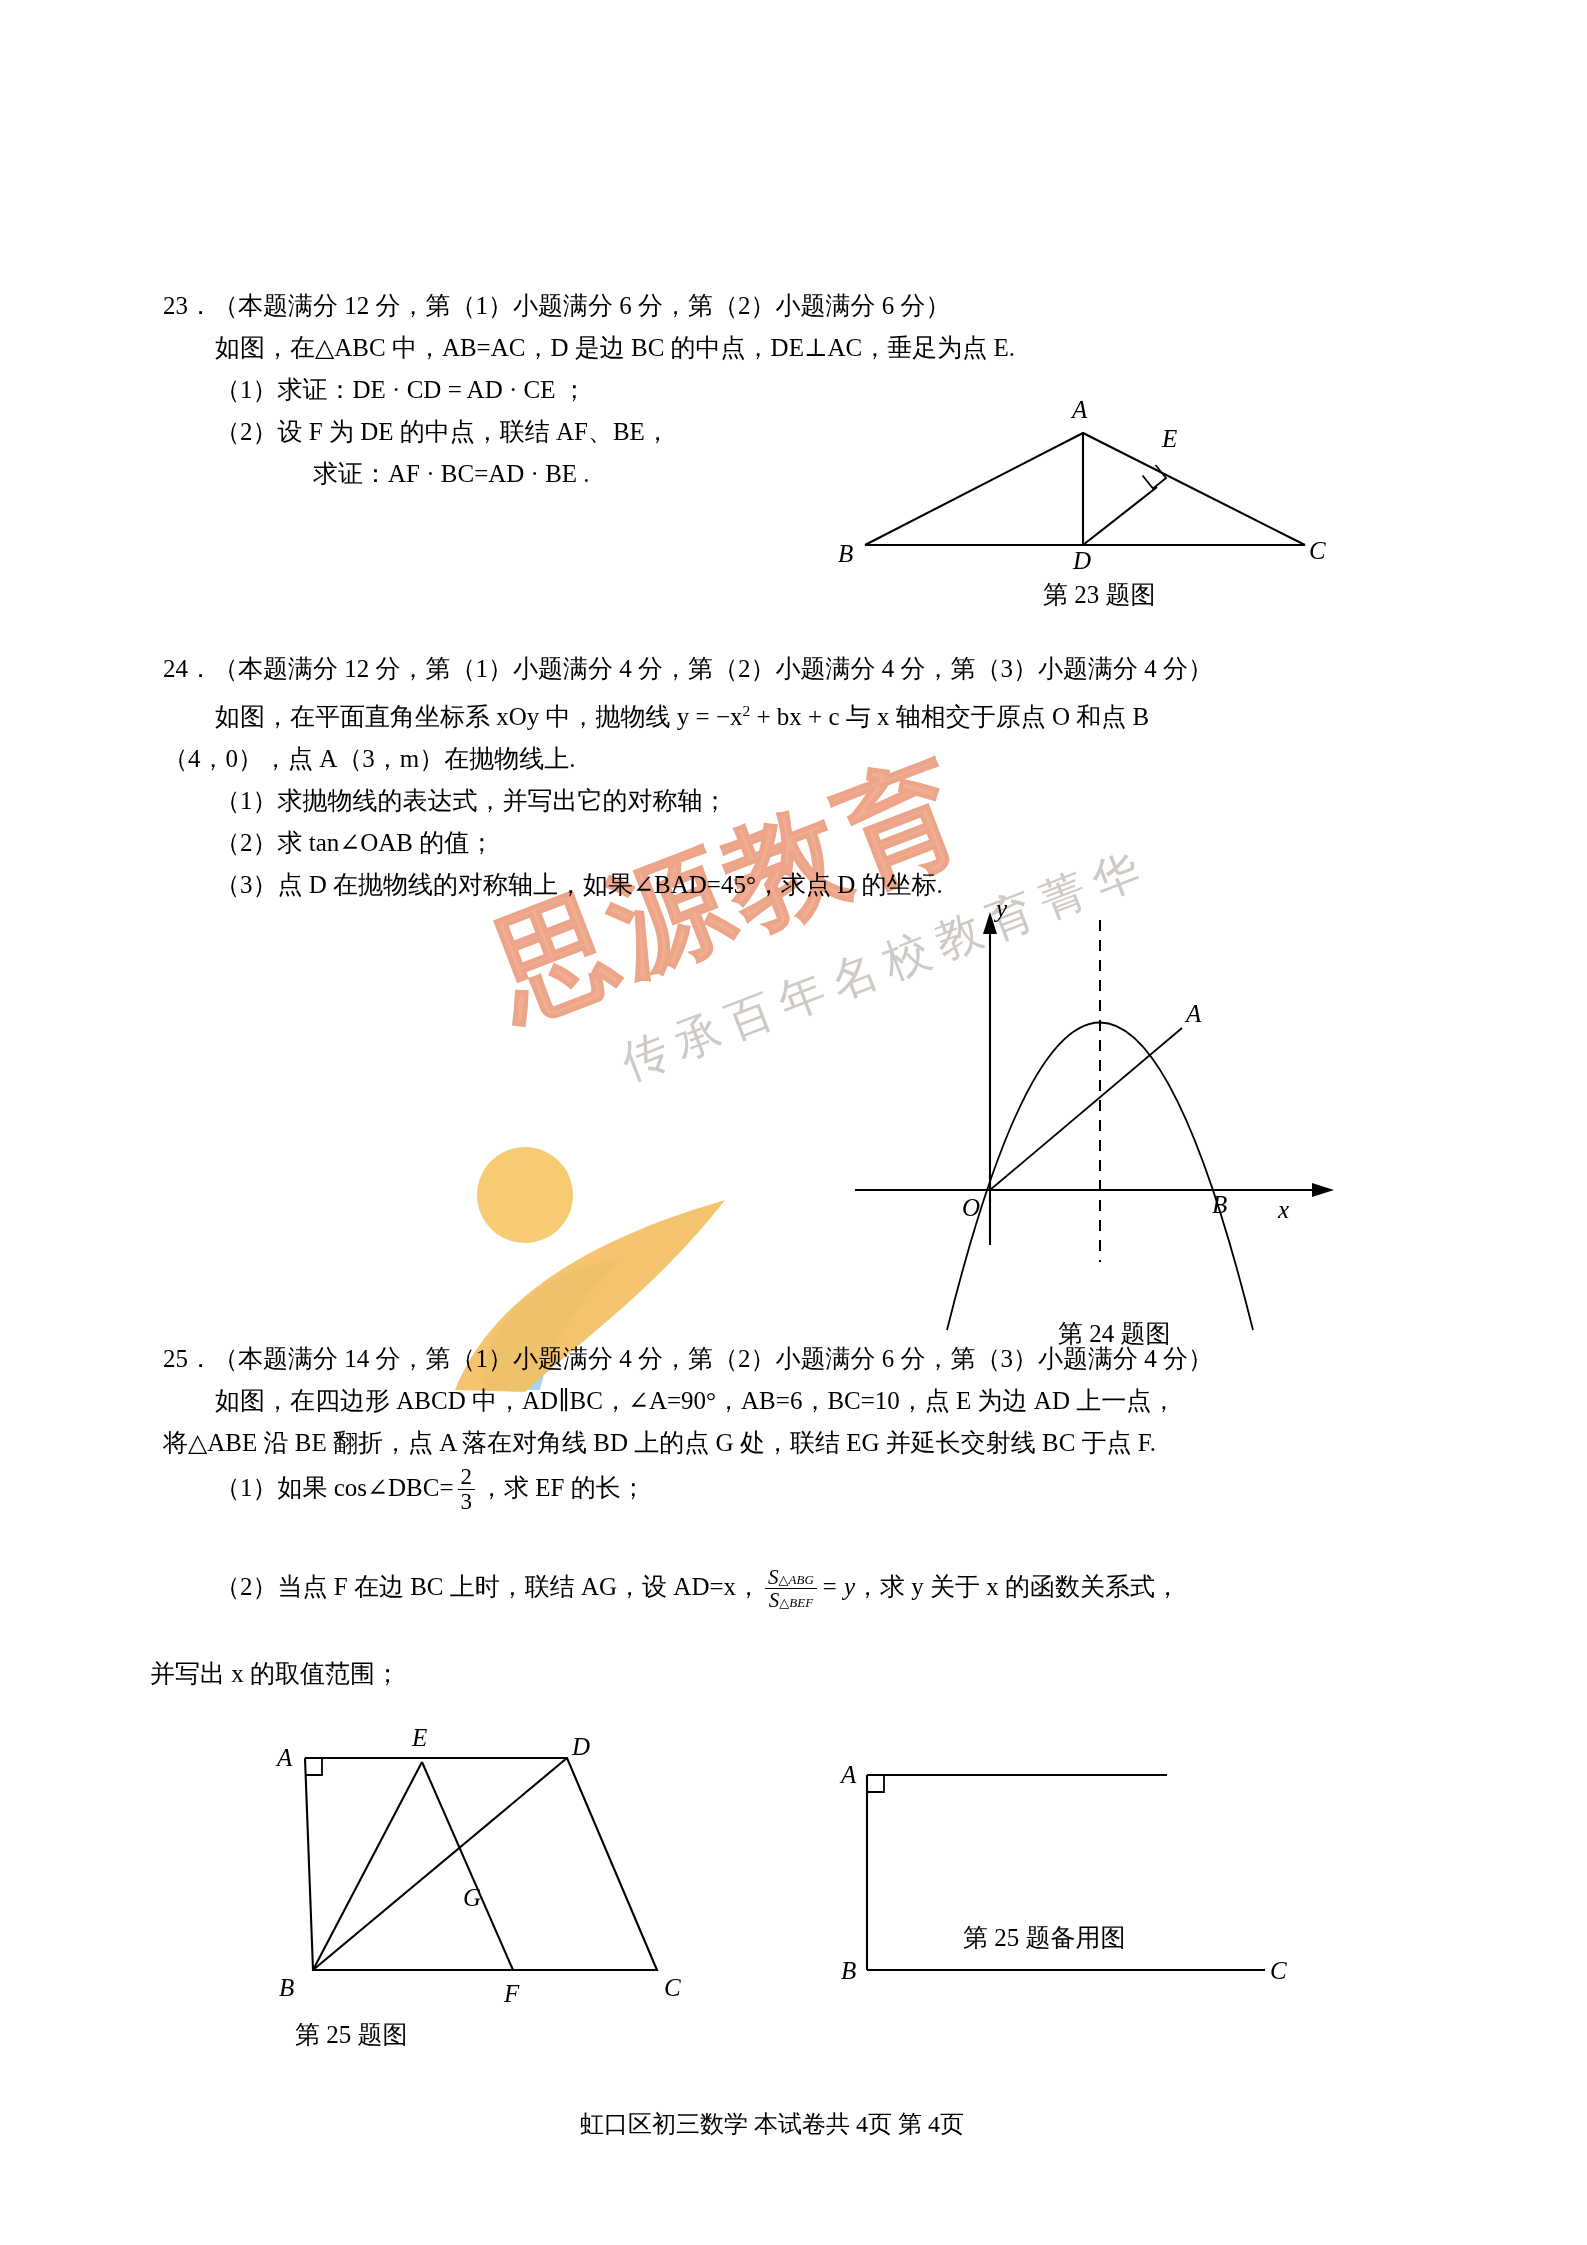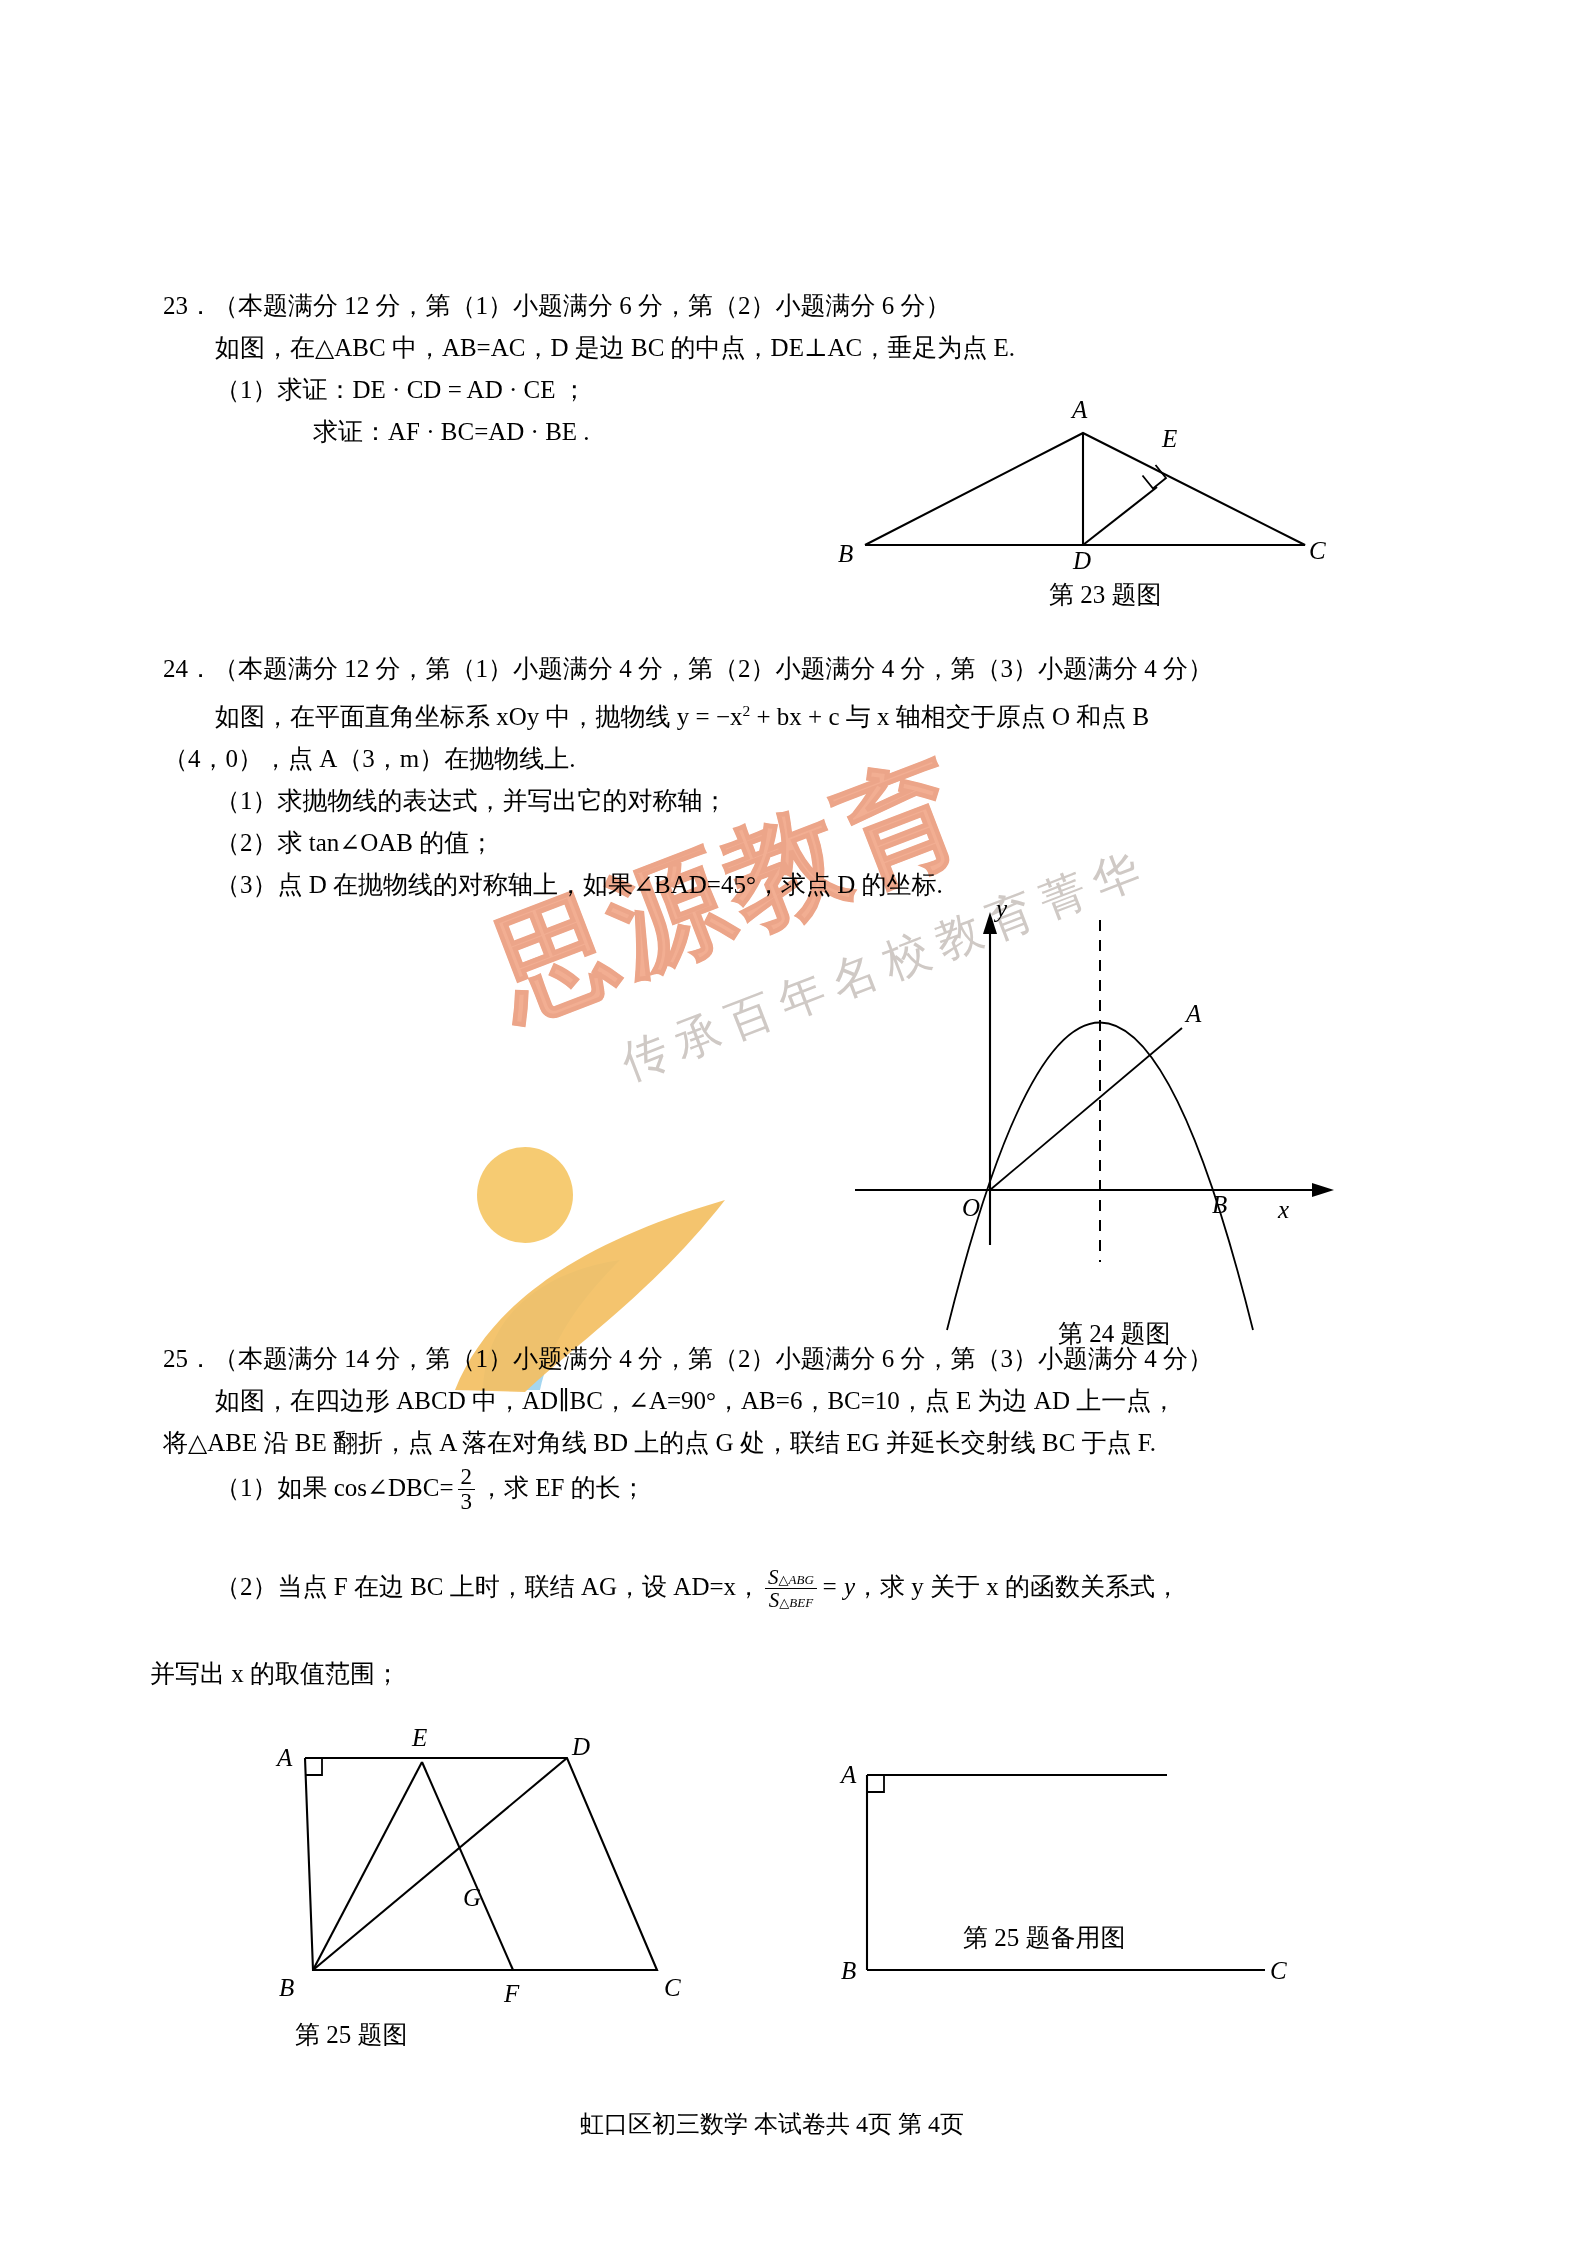--- a/index.html
+++ b/index.html
@@ -115,37 +115,38 @@
   <svg id="wm-logo" width="300" height="260" viewBox="0 0 300 260">
     <circle cx="70" cy="55" r="48" fill="#f5c86a" opacity="0.95"></circle>
     <path d="M28 250 C 30 170, 95 130, 165 120 C 120 165, 95 205, 85 250 Z" fill="#9fd4ef" opacity="0.95"></path>
     <path d="M0 250 C 40 150, 150 95, 270 60 C 200 150, 120 205, 70 252 Z" fill="#f3c063" opacity="0.93"></path>
   </svg>
 
   <div class="block" style="left:163px; top:285px; width:1260px;">
     <div class="line"><span class="qnum">23．</span><span>（本题满分 12 分，第（1）小题满分 6 分，第（2）小题满分 6 分）</span></div>
     <div class="line indent1">如图，在△ABC 中，AB=AC，D 是边 BC 的中点，DE⊥AC，垂足为点 E.</div>
     <div class="line indent1">（1）求证：DE · CD = AD · CE ；</div>
+    <div class="line indent1">（2）设 F 为 DE 的中点，联结 AF、BE，</div>
     <div class="line indent3">求证：AF · BC=AD · BE .</div>
   </div>
 
   <svg style="left:850px; top:405px;" width="480" height="170">
 
     <polyline class="stroke" points="15,140 233,28 455,140 15,140"></polyline>
     <line class="stroke" x1="233" y1="28" x2="233" y2="140"></line>
     <line class="stroke" x1="233" y1="140" x2="307" y2="82"></line>
 
     <polyline class="stroke-thin" points="292.5,70.5 303,83.5 316,73 305.5,60"></polyline>
   </svg>
   <div class="figlabel" style="left:1072px; top:396px;">A</div>
   <div class="figlabel" style="left:1162px; top:425px;">E</div>
   <div class="figlabel" style="left:838px; top:540px;">B</div>
   <div class="figlabel" style="left:1073px; top:547px;">D</div>
   <div class="figlabel" style="left:1309px; top:537px;">C</div>
-  <div class="figcap" style="left:1043px; top:578px;margin-left:6px;">第 23 题图</div>
+  <div class="figcap" style="left:1043px; top:578px;">第 23 题图</div>
 
   <div class="block" style="left:163px; top:648px; width:1280px;">
     <div class="line"><span class="qnum">24．</span><span>（本题满分 12 分，第（1）小题满分 4 分，第（2）小题满分 4 分，第（3）小题满分 4 分）</span></div>
     <div class="line indent1"><span>如图，在平面直角坐标系 xOy 中，抛物线 y = −x</span><sup class="exp">2</sup><span> + bx + c 与 x 轴相交于原点 O 和点 B</span></div>
     <div class="line">（4，0），点 A（3，m）在抛物线上.</div>
     <div class="line indent1">（1）求抛物线的表达式，并写出它的对称轴；</div>
     <div class="line indent1">（2）求 tan∠OAB 的值；</div>
     <div class="line indent1">（3）点 D 在抛物线的对称轴上，如果∠BAD=45°，求点 D 的坐标.</div>
   </div>
 

